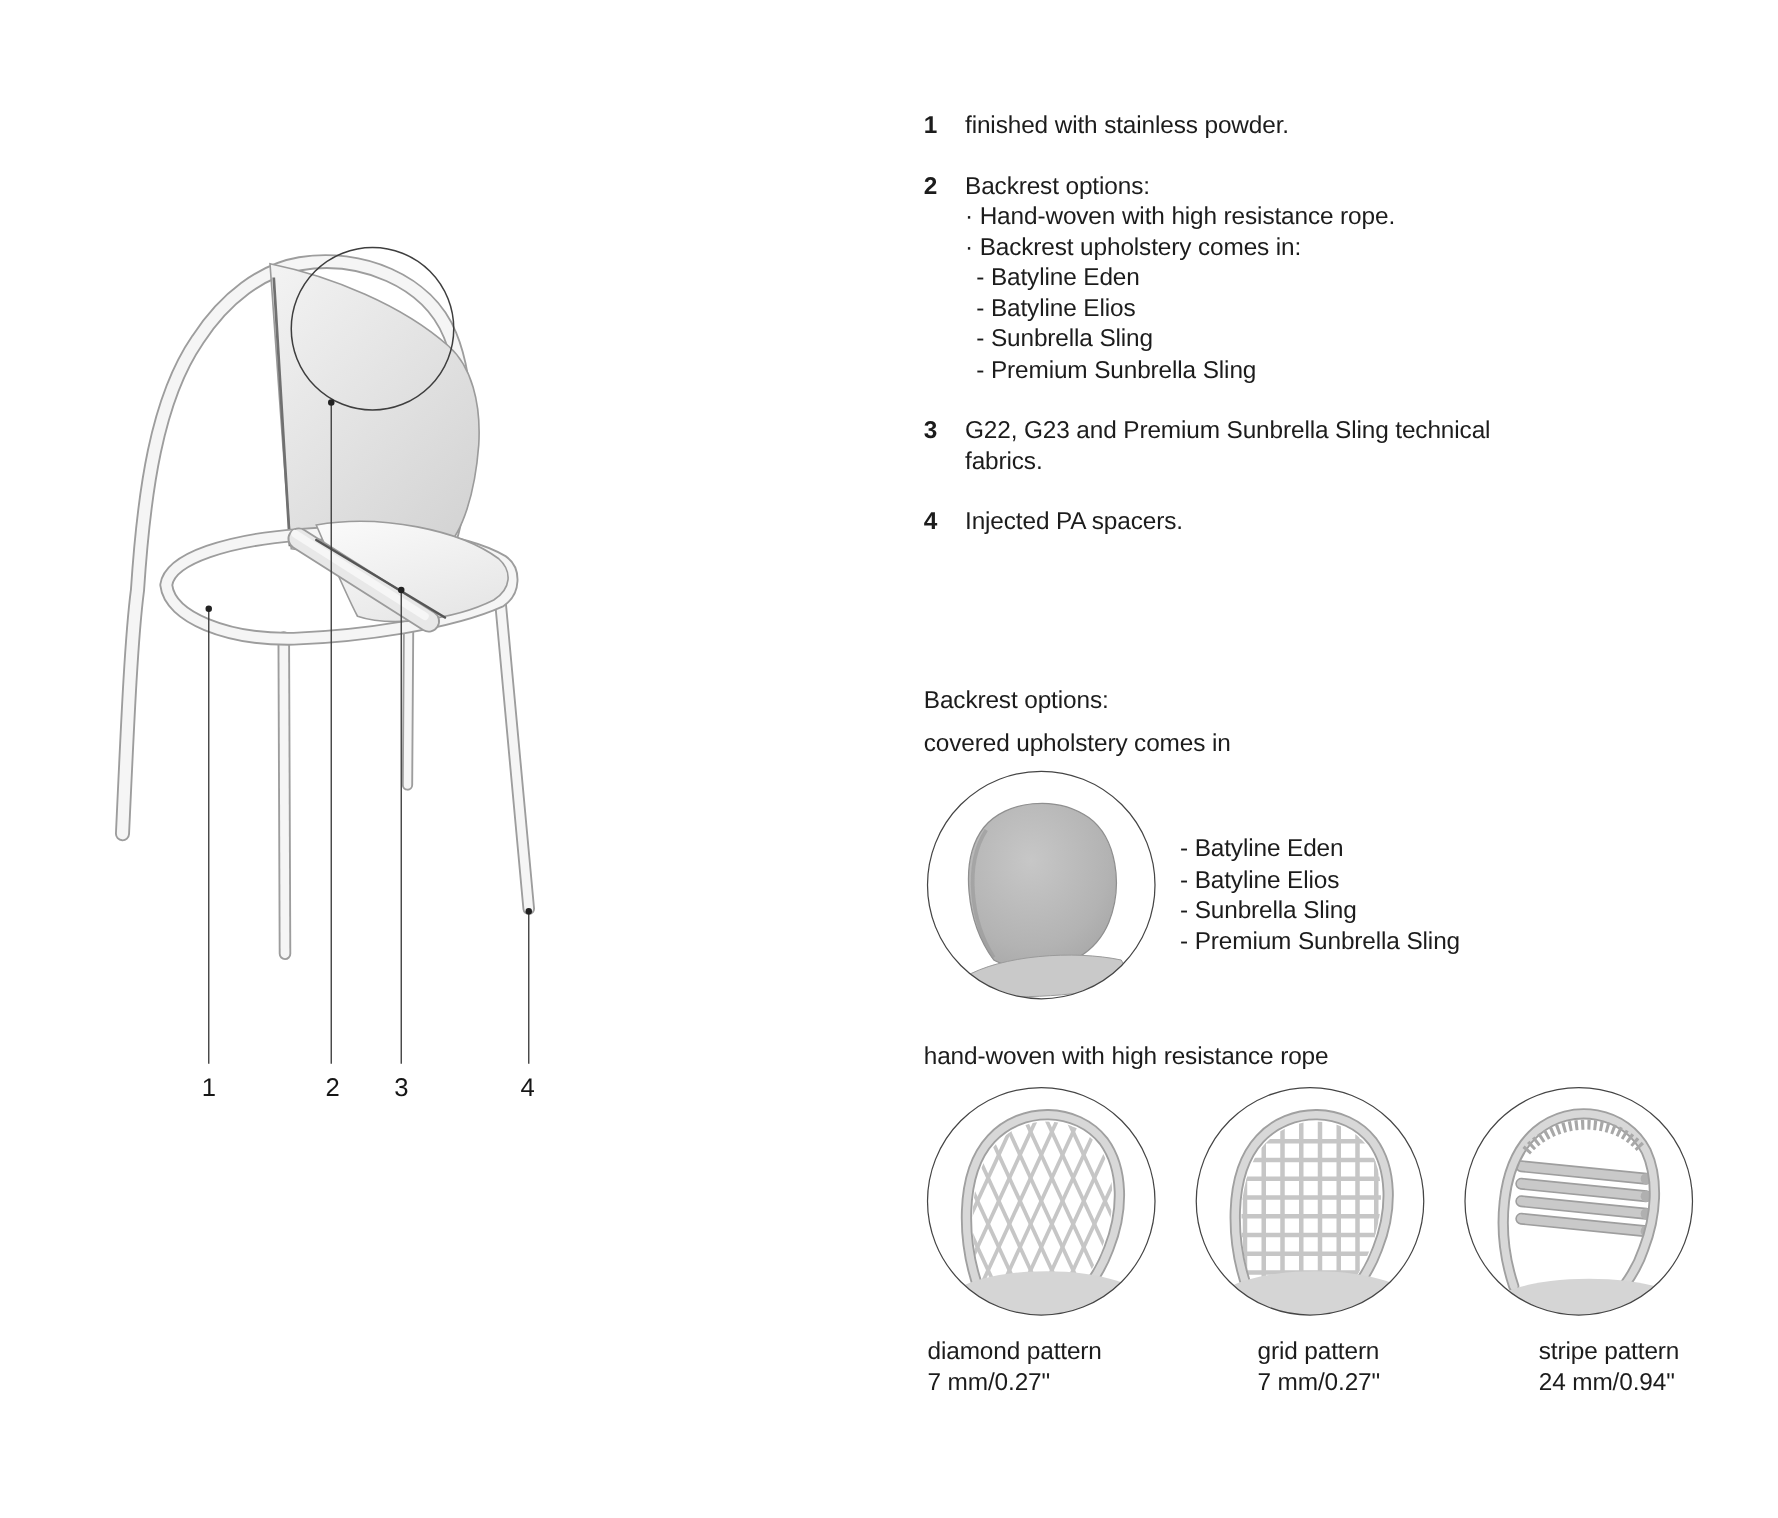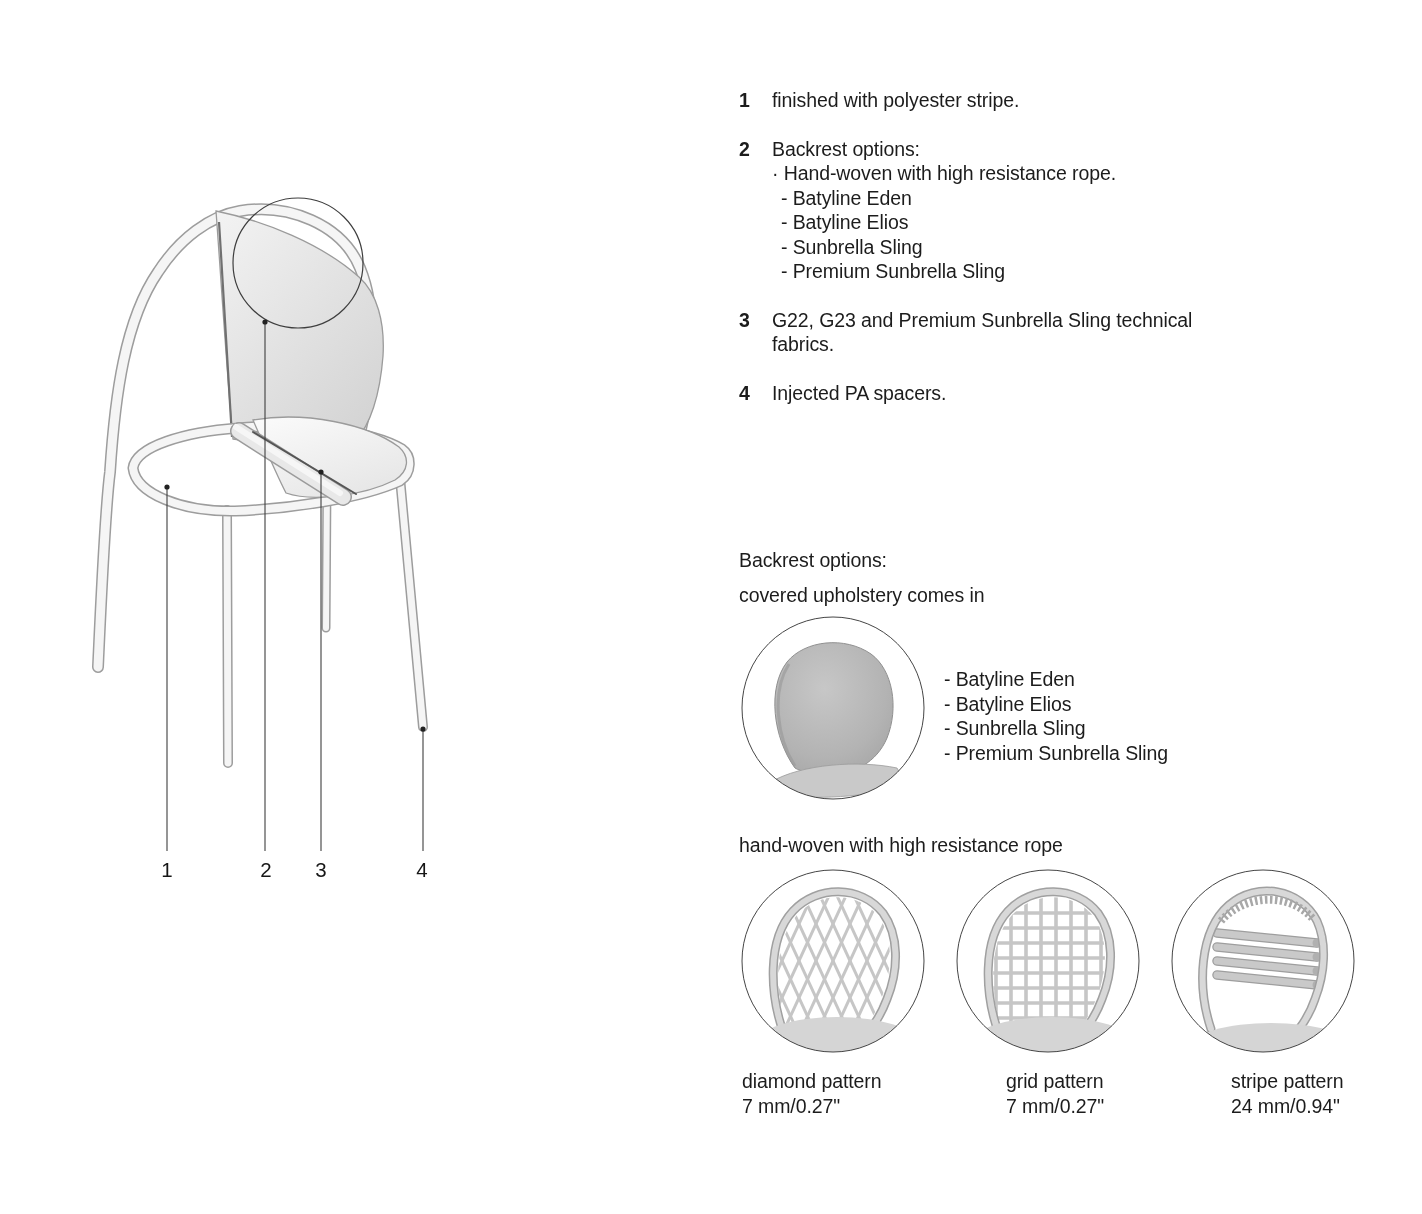--- a/index.html
+++ b/index.html
@@ -101,29 +101,30 @@
       <text x="261" y="697">3</text>
       <text x="362" y="697">4</text>
     </g>
   </svg>
 
   <div class="abs specs">
 
     <div class="spec-item">
       <div class="spec-num">1</div>
       <div class="spec-lines">
-        <div class="ln">finished with polyester stripe.</div>
+        <div class="ln">finished with stainless powder.</div>
       </div>
     </div>
 
     <div class="spec-item">
       <div class="spec-num">2</div>
       <div class="spec-lines">
         <div class="ln">Backrest options:</div>
         <div class="ln">· Hand-woven with high resistance rope.</div>
+        <div class="ln">· Backrest upholstery comes in:</div>
         <div class="ln ln-indent">- Batyline Eden</div>
         <div class="ln ln-indent">- Batyline Elios</div>
         <div class="ln ln-indent">- Sunbrella Sling</div>
         <div class="ln ln-indent">- Premium Sunbrella Sling</div>
       </div>
     </div>
 
     <div class="spec-item">
       <div class="spec-num">3</div>
       <div class="spec-lines">

